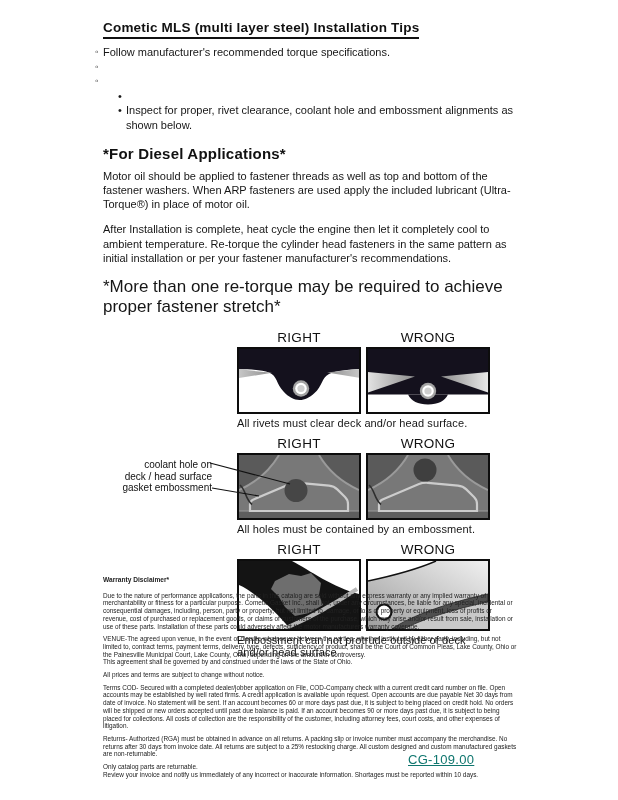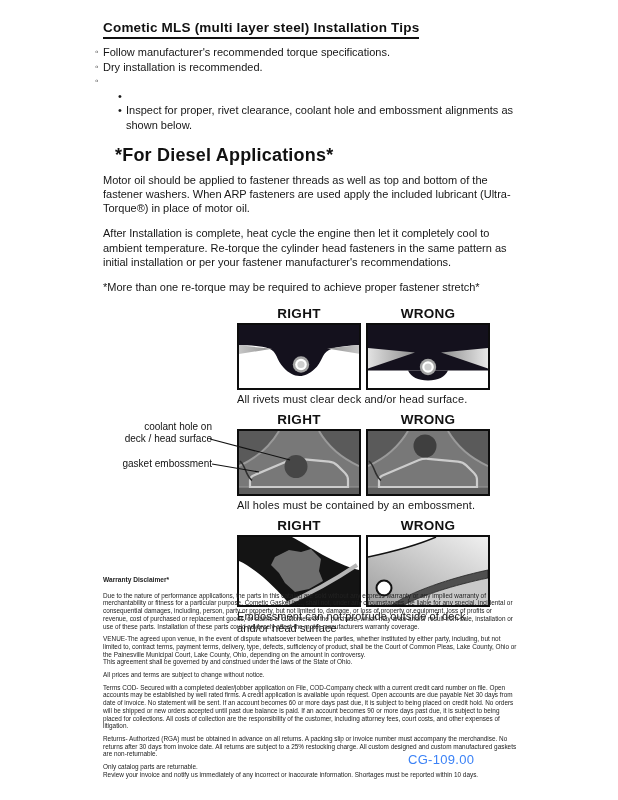--- a/index.html
+++ b/index.html
@@ -14,64 +14,63 @@
     display:inline-block; font-size:13.5px; font-weight:bold; letter-spacing:0.2px;
     border-bottom:2px solid #111; padding-bottom:2px; color:#111;
   }
 
   .bullets { margin-top:6px; margin-left:-8px; font-size:11px; line-height:14.6px; color:#161616; }
   .b { display:flex; }
   .b .m { width:8px; flex:0 0 8px; font-size:10px; }
   .b.sub { padding-left:23px; }
   .b.sub .m { width:8px; flex:0 0 8px; font-size:11px; }
 
-  .h2 { font-size:18px; font-weight:bold; letter-spacing:0.2px; margin:12px 12px 7px; color:#111; }
+  .h2 { font-size:15px; font-weight:bold; letter-spacing:0.2px; margin:12px 0 7px; color:#111; }
   .para { font-size:11px; line-height:14.3px; margin:0 0 11px; color:#161616; }
-  .note { font-size:11px; margin:12px 0 8px; color:#161616; }
+  .note { font-size:17px; margin:12px 0 8px; color:#161616; }
 
   .diagrams { margin-left:134px; width:253px; margin-top:13px; }
   .drow { position:relative; margin-top:5px; }
-  .dlabels { display:flex; gap:5px; font-size:13.5px; font-weight:700; color:#111; margin-bottom:2px; }
+  .dlabels { display:flex; gap:5px; font-size:13.5px; font-weight:400; color:#111; margin-bottom:2px; }
   .dlabels span { width:124px; text-align:center; letter-spacing:0.3px; }
   .dboxes { display:flex; gap:5px; }
   .dbox { width:124px; height:67px; border:2px solid #0d0d0d; background:#fff; overflow:hidden; }
   .dbox svg { display:block; width:120px; height:63px; }
   .drow.r3 .dbox { height:72px; }
   .drow.r3 .dbox svg { height:68px; }
   .dcaption { font-size:11px; font-weight:500; letter-spacing:0.1px; margin:3px 0 7px; width:300px; color:#161616; }
   .dcaption .l2 { display:block; }
 
   .anno { position:absolute; left:-150px; width:125px; text-align:right; font-size:10px; line-height:11.5px; color:#111; }
-  .anno1 { top:9px; }
+  .anno1 { top:23px; }
   .anno2 { top:46px; }
   .leader-svg { position:absolute; left:-150px; top:0; width:260px; height:70px; pointer-events:none; }
 
   .legal { position:absolute; left:103px; top:576px; width:415px; font-size:6.4px; line-height:7.7px; color:#222; }
   .legal .lh { font-size:6.6px; font-weight:bold; margin:0 0 8px; }
   .legal p { margin:0 0 5px; }
   .legal p.tight { margin-bottom:0; }
 
-  .doc-code { position:absolute; left:408px; top:752px; font-size:13px; letter-spacing:0.3px; color:#3b82f6; }
+  .doc-code { position:absolute; left:408px; top:752px; font-size:13px; letter-spacing:0.3px; color:#0f766e;text-decoration:underline; }
 </style>
 </head>
 <body>
 
 <div class="page">
   <div class="content">
 
     <div class="title">Cometic MLS (multi layer steel) Installation Tips</div>
 
     <div class="bullets">
       <div class="b">
         <span class="m">◦</span>
         <span>Follow manufacturer's recommended torque specifications.</span>
       </div>
       <div class="b">
         <span class="m">◦</span>
-        <span>Dry installation is recommended.</span>
       </div>
       <div class="b">
         <span class="m">◦</span>
       </div>
       <div class="b sub">
         <span class="m">•</span>
       </div>
       <div class="b sub">
         <span class="m">•</span>
         <span>Inspect for proper, rivet clearance, coolant hole and embossment alignments as shown below.</span>

